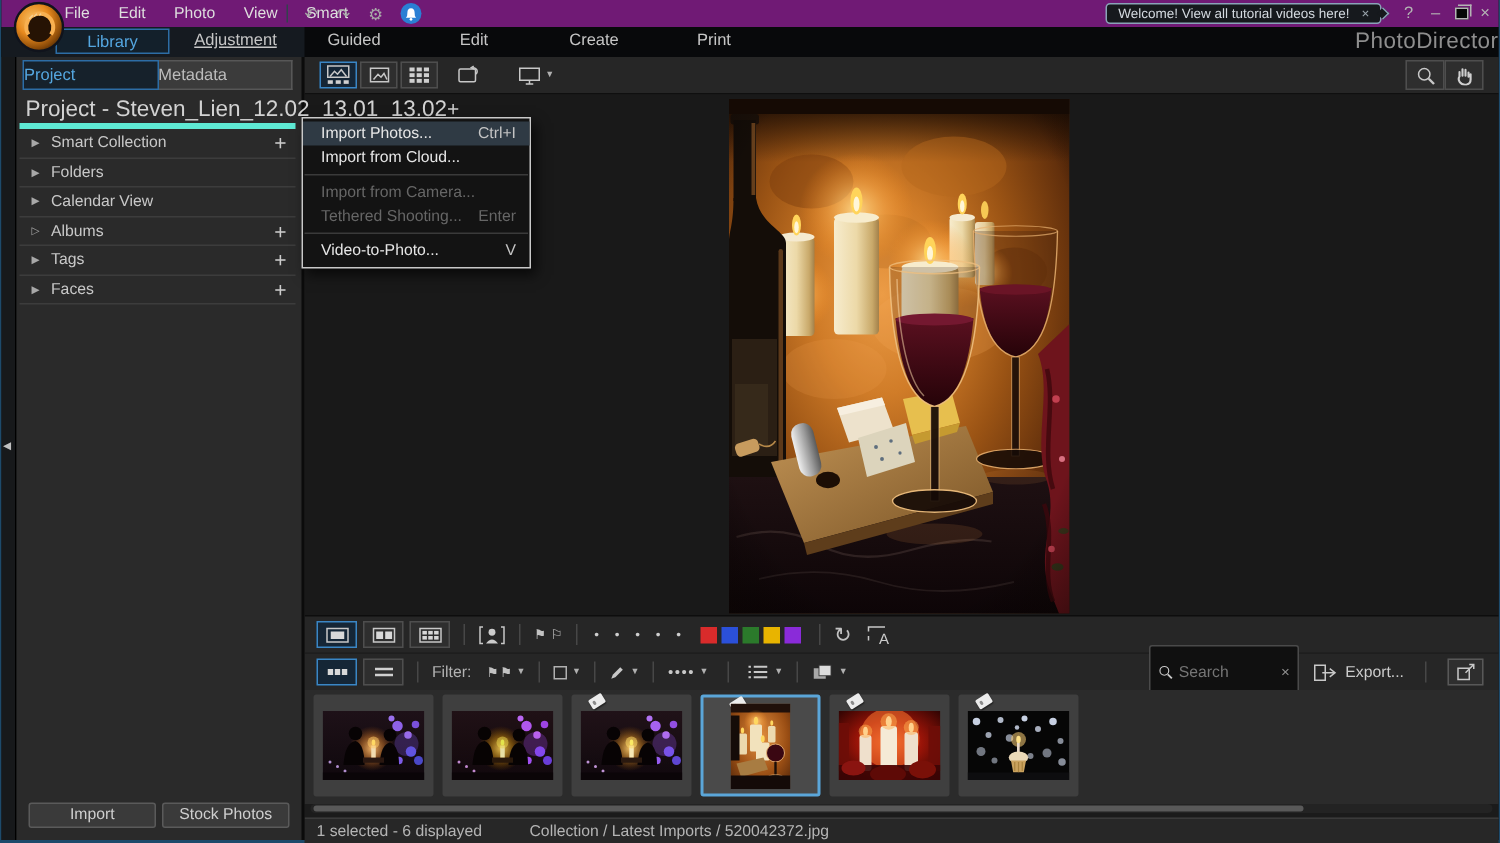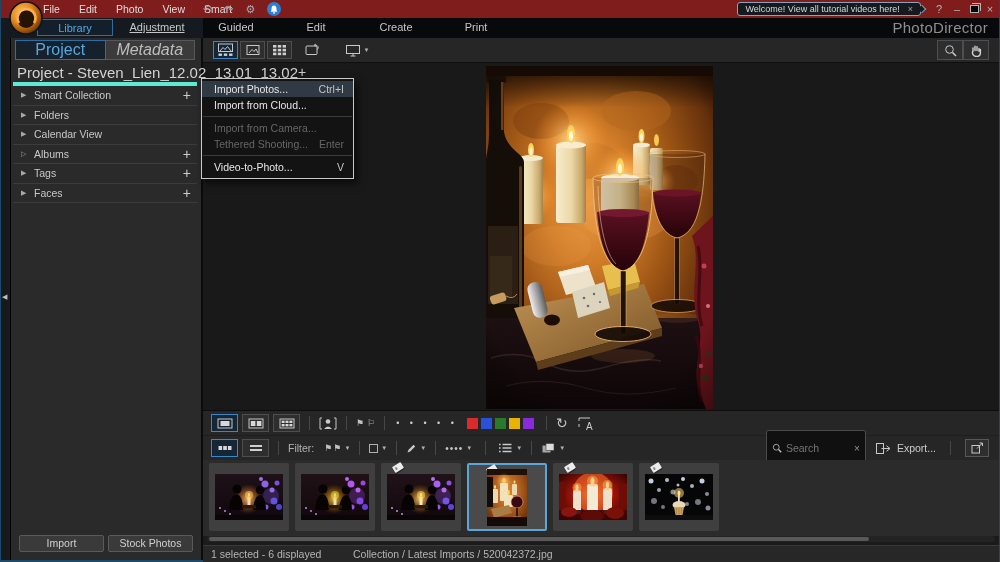--- a/index.html
+++ b/index.html
@@ -2,21 +2,21 @@
 <html><head>
 <meta charset="utf-8">
 <style>
   * { margin:0; padding:0; box-sizing:border-box; }
   html,body { width:1000px; height:562px; background:#000; overflow:hidden;
     font-family:"Liberation Sans", sans-serif; -webkit-font-smoothing:antialiased; }
   #app { position:relative; width:1000px; height:562px; background:#101010;
     border-left:1px solid #1d4a6b; border-right:1px solid #1d4a6b; border-bottom:2px solid #1d4a6b; }
 
   
-  .titlebar { position:absolute; left:0; top:0; width:100%; height:18px; background:#7f1d1d; z-index:30; }
+  .titlebar { position:absolute; left:0; top:0; width:100%; height:18px; background:#701a75; z-index:30; }
   .logo { position:absolute; left:8px; top:1px; z-index:40; }
   .menubar { position:absolute; left:42px; top:0; height:18px; display:flex; align-items:center; gap:19px;
     font-size:10.5px; color:#dedede; }
   .menubar span { cursor:default; }
   .tb-sep { position:absolute; left:190px; top:3px; width:1px; height:12px; background:#33404d; }
   .tb-icons { position:absolute; left:202px; top:0; height:18px; display:flex; align-items:center; gap:12px; }
   .tb-icons .glyph { color:#a8a8a8; font-size:11px; }
   .bell { width:14px; height:14px; border-radius:50%; background:#2a7fd4; display:flex; align-items:center; justify-content:center; }
   .bubble { position:absolute; right:78px; top:2px; height:14px; display:flex; align-items:center; gap:8px;
     padding:0 7px; background:#16191d; border:1px solid #8aa3b8; border-radius:3px;
@@ -30,32 +30,32 @@
   .restore-box { position:relative; width:9px; height:8px; border:1px solid #b4b4b4; background:#060606; }
   .restore-box::before { content:""; position:absolute; left:1px; top:-3px; width:8px; height:7px;
     border:1px solid #b4b4b4; border-bottom:none; border-left:none; }
 
   
   .modetabs { position:absolute; left:0; top:18px; width:100%; height:20px; background:#08090b; z-index:25; }
   .modetabs .leftzone { position:absolute; left:0; top:0; width:202px; height:20px; background:#151a20; }
   .mtab { position:absolute; top:1px; height:17px; line-height:17px; text-align:center;
     font-size:11px; color:#c6c6c6; cursor:default; }
   .mtab.sel { border:1px solid #2d6da5; background:#13202b; color:#54a6e0; }
-  .brand { position:absolute; right:11px; top:1px; font-size:15px; color:#8e8e8e; letter-spacing:.3px; }
+  .brand { position:absolute; right:0; top:1px; font-size:15px; color:#8e8e8e; letter-spacing:.3px; }
 
   
   .leftstrip { position:absolute; left:0; top:38px; width:10px; bottom:0; background:#17191b; border-right:1px solid #000; z-index:5; }
   .leftstrip .arr { position:absolute; left:1px; top:255px; font-size:7px; color:#c0c0c0; }
 
   
   .sidebar { position:absolute; left:10px; top:38px; width:192px; bottom:0; background:#2a2a2a; border-right:2px solid #0b0b0b; z-index:5; }
   .side-tabs { position:absolute; left:4px; right:6px; top:2px; height:20px; display:flex; }
-  .stab { flex:1; text-align:center; line-height:18px; font-size:16px; cursor:default; }
+  .stab { flex:1; text-align:left; line-height:18px; font-size:11px; cursor:default; }
   .stab.sel { border:1px solid #2d6da5; background:#16212b; color:#55a7e0; }
-  .stab.unsel { border:1px solid #575757; border-left:none; background:#3b3b3b; color:#bdbdbd;font-style:italic; }
+  .stab.unsel { border:1px solid #575757; border-left:none; background:#3b3b3b; color:#bdbdbd; }
   .proj-head { position:absolute; left:6px; right:6px; top:25px; height:18px; display:flex; align-items:center; }
   .proj-head .lbl { font-size:15px; color:#d2d2d2; flex:1; white-space:nowrap; }
   .plus { color:#cccccc; font-size:14px; line-height:12px; cursor:default; }
   .tree { position:absolute; left:2px; right:4px; top:44px; border-top:4px solid #5eead4; }
   .trow { height:19.5px; display:flex; align-items:center; border-bottom:1px solid #3c3c3c; padding:0 6px 0 8px; }
   .trow .exp { width:13px; font-size:7px; color:#a8a8a8; }
   .trow .lbl { flex:1; font-size:10.5px; color:#c8c8c8; }
   .side-btns { position:absolute; left:8px; right:8px; bottom:8px; display:flex; gap:4px; }
   .sbtn { flex:1; height:17px; line-height:15px; text-align:center; background:#3a3a3a;
     border:1px solid #5a5a5a; border-radius:2px; font-size:10.5px; color:#cfcfcf; cursor:default; }

